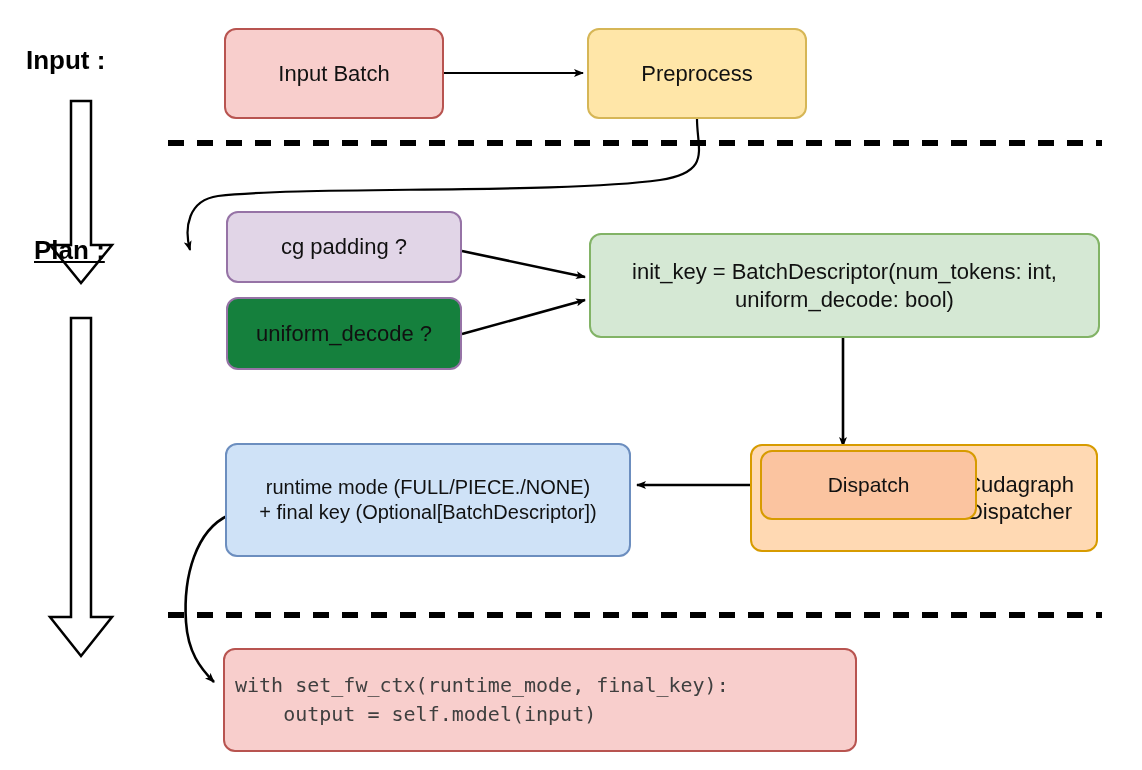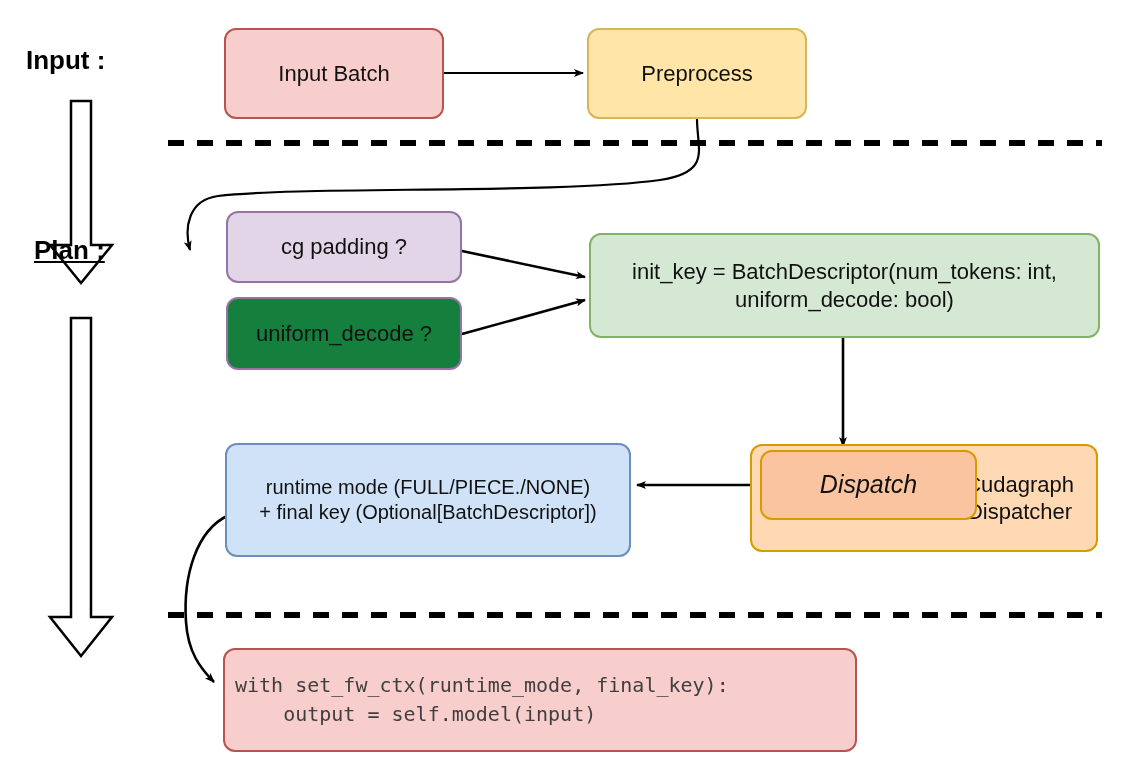--- a/index.html
+++ b/index.html
@@ -74,23 +74,22 @@
     background: #cfe2f7; border-color: #6c8ebf; font-size: 20px; justify-content: center;
   }
   .node-cudagraph-dispatcher {
     left: 750px; top: 444px; width: 348px; height: 108px;
     background: #ffd9b3; border-color: #d79b00; font-size: 22px;
     justify-content: flex-end;
     padding-right: 22px;
   }
   .node-dispatch {
     left: 760px; top: 450px; width: 217px; height: 70px;
-    background: #fbc4a0; border-color: #d79b00; font-size: 25px;
+    background: #fbc4a0; border-color: #d79b00; font-size: 21px;
     z-index: 5;
-    font-style: italic;
   }
   .node-code {
     left: 223px; top: 648px; width: 634px; height: 104px;
     background: #f8cecc; border-color: #b85450;
     font-family: "DejaVu Sans Mono", monospace;
     font-size: 20px;
     justify-content: flex-start;
     align-items: center;
     padding-left: 10px;
     color: #3f3f3f;

